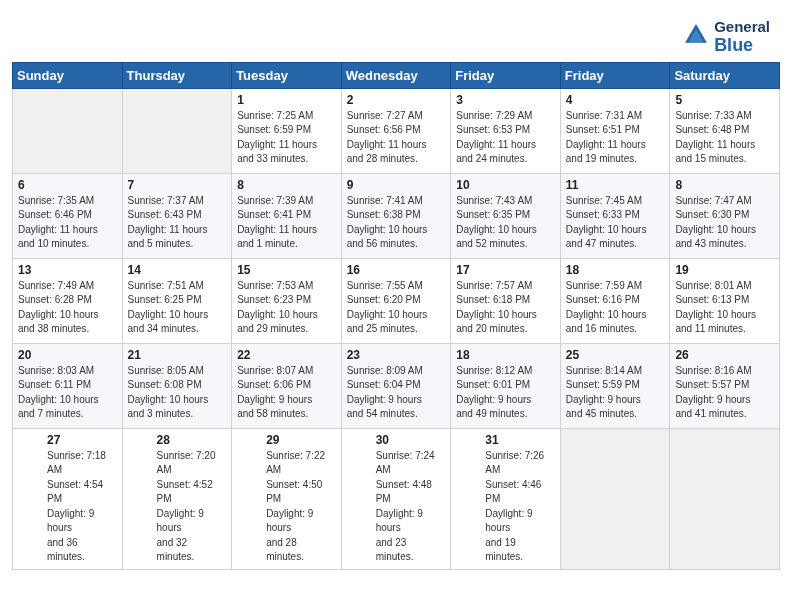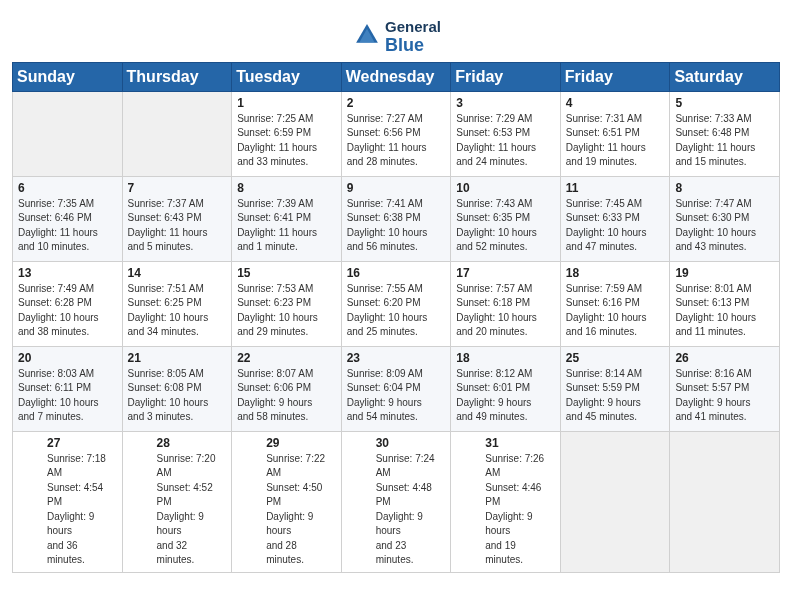--- a/index.html
+++ b/index.html
@@ -12,21 +12,21 @@
     }
     .page {
       width: 792px;
       min-height: 612px;
       background: #fff;
       display: flex;
       flex-direction: column;
     }
     .header {
       display: flex;
-      justify-content: center;
+      justify-content: flex-end;
       align-items: flex-start;
       padding: 18px 22px 6px 22px;
     }
     .logo {
       display: flex;
       align-items: center;
       gap: 0;
     }
     .logo-icon {
       width: 28px;
@@ -49,21 +49,21 @@
     }
     .calendar {
       margin: 0 12px 12px 12px;
       border-collapse: collapse;
       width: calc(100% - 24px);
       table-layout: fixed;
     }
     .calendar th {
       background: #2566a8;
       color: #fff;
-      font-size: 16px;
+      font-size: 13px;
       font-weight: bold;
       padding: 5px 4px;
       text-align: left;
       border: 1px solid #1a4f8a;
     }
     .calendar td {
       vertical-align: top;
       border: 1px solid #d0d0d0;
       padding: 4px 5px;
       font-size: 10px;

